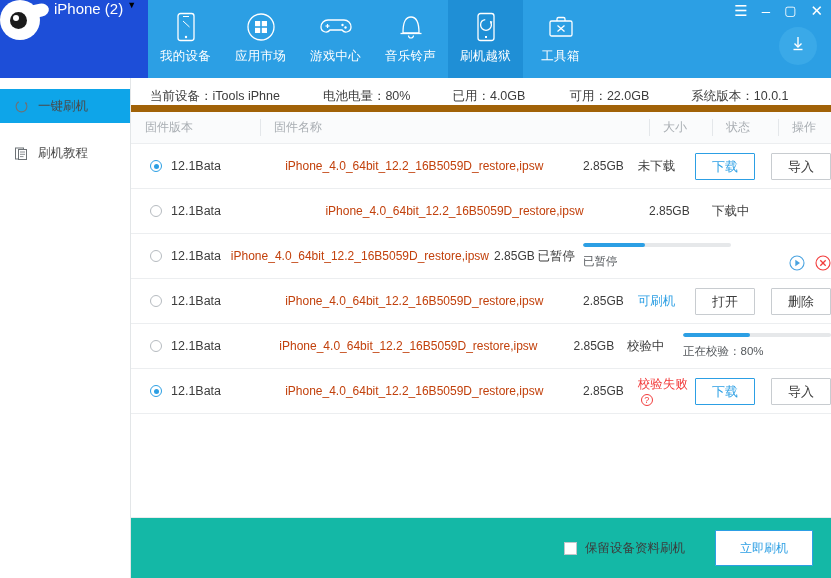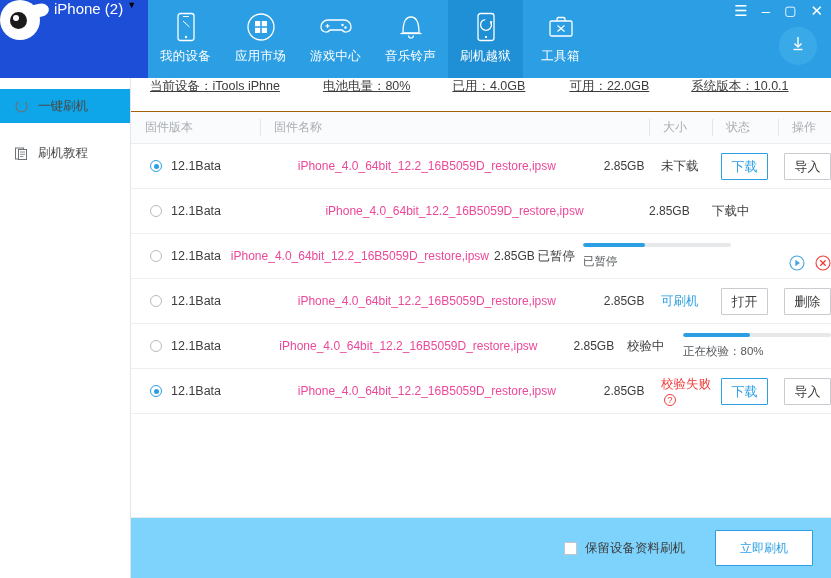--- a/index.html
+++ b/index.html
@@ -83,23 +83,23 @@
   .side-item:first-child { margin-top: 11px; }
   .side-item:nth-child(2) { margin-top: 13px; }
   .side-ico { width: 15px; height: 15px; flex: 0 0 15px; display:flex; }
 
   
   .main {
     position: absolute; left: 131px; top: 78px;
     width: 700px; height: 500px; background: #fff;
   }
   .devbar {
-    height: 34px; display: flex; align-items: flex-start;
-    border-bottom: 1px solid #a16207;
-    font-size: 12.5px; color: #3c3c3c; text-decoration: underline;
+    height: 34px; display: flex; align-items: flex-end;
+    border-bottom: 7px solid #a16207;
+    font-size: 12.5px; color: #3c3c3c;
   }
   .devbar .cell { white-space: nowrap; }
   .devbar .c0 { margin-left: 19px; }
   .devbar .c1 { margin-left: 43px; }
   .devbar .c2 { margin-left: 42px; }
   .devbar .c3 { margin-left: 44px; }
   .devbar .c4 { margin-left: 42px; }
 
   .thead {
     height: 32px; display: flex; align-items: center;
@@ -127,29 +127,29 @@
   .radio {
     width: 12px; height: 12px; border-radius: 50%;
     border: 1px solid #b6bbc0; background: #fff;
     flex: 0 0 12px; margin-right: 9px; position: relative; cursor: pointer;
   }
   .radio.on { border-color: #2c9fe4; }
   .radio.on::after {
     content: ""; position: absolute; left: 2.5px; top: 2.5px;
     width: 5px; height: 5px; border-radius: 50%; background: #2c9fe4;
   }
-  .cell-name { width: 389px; text-align: center; font-size: 12px; color: #ec4899; }
+  .cell-name { width: 389px; text-align: center; font-size: 12px; color: #c2410c; }
   .cell-size { width: 63px; font-size: 12px; }
   .cell-state { width: 66px; font-size: 12.5px; }
   .cell-state.blue { color: #2c9fe4; }
   .cell-state.red { color: #f23c3c; }
   .cell-act { flex: 1; display: flex; align-items: center; }
 
   .btn {
-    width: 47px; height: 27px; line-height: 25px; text-align: center;
+    width: 60px; height: 27px; line-height: 25px; text-align: center;
     border: 1px solid #c8ccd0; background: #fff; font-size: 13px;
     color: #3c3c3c; cursor: pointer; border-radius: 1px;
   }
   .btn.primary { border-color: #2c9fe4; color: #2c9fe4; }
   .btn + .btn { margin-left: 16px; }
 
   .progwrap { width: 148px; }
   .ptrack {
     width: 148px; height: 4px; background: #e6e8ea; border-radius: 2px;
     overflow: hidden;
@@ -174,21 +174,21 @@
     box-shadow: 0 1px 4px rgba(0,0,0,.14);
     padding: 7px 12px; font-size: 12px; color: #3c3c3c;
     white-space: nowrap; z-index: 5;
   }
 
   
   .bottombar {
     position: absolute; left: 0; bottom: 0; width: 700px; height: 61px;
     border-top: 1px solid #e9ebed;
     display: flex; align-items: center; justify-content: flex-end;
-    padding-right: 18px; background: #7dd3fc;
+    padding-right: 18px; background: #14b8a6;
   }
   .chk { display: flex; align-items: center; cursor: pointer; margin-right: 30px; }
   .chkbox {
     width: 13px; height: 13px; border: 1px solid #c2c6ca; background: #fff;
     margin-right: 8px; flex: 0 0 13px;
   }
   .chk-label { font-size: 12.5px; color: #3c3c3c; }
   .bigbtn {
     width: 98px; height: 36px; line-height: 34px; text-align: center;
     border: 1px solid #2c9fe4; color: #2c9fe4; background: #fff;

